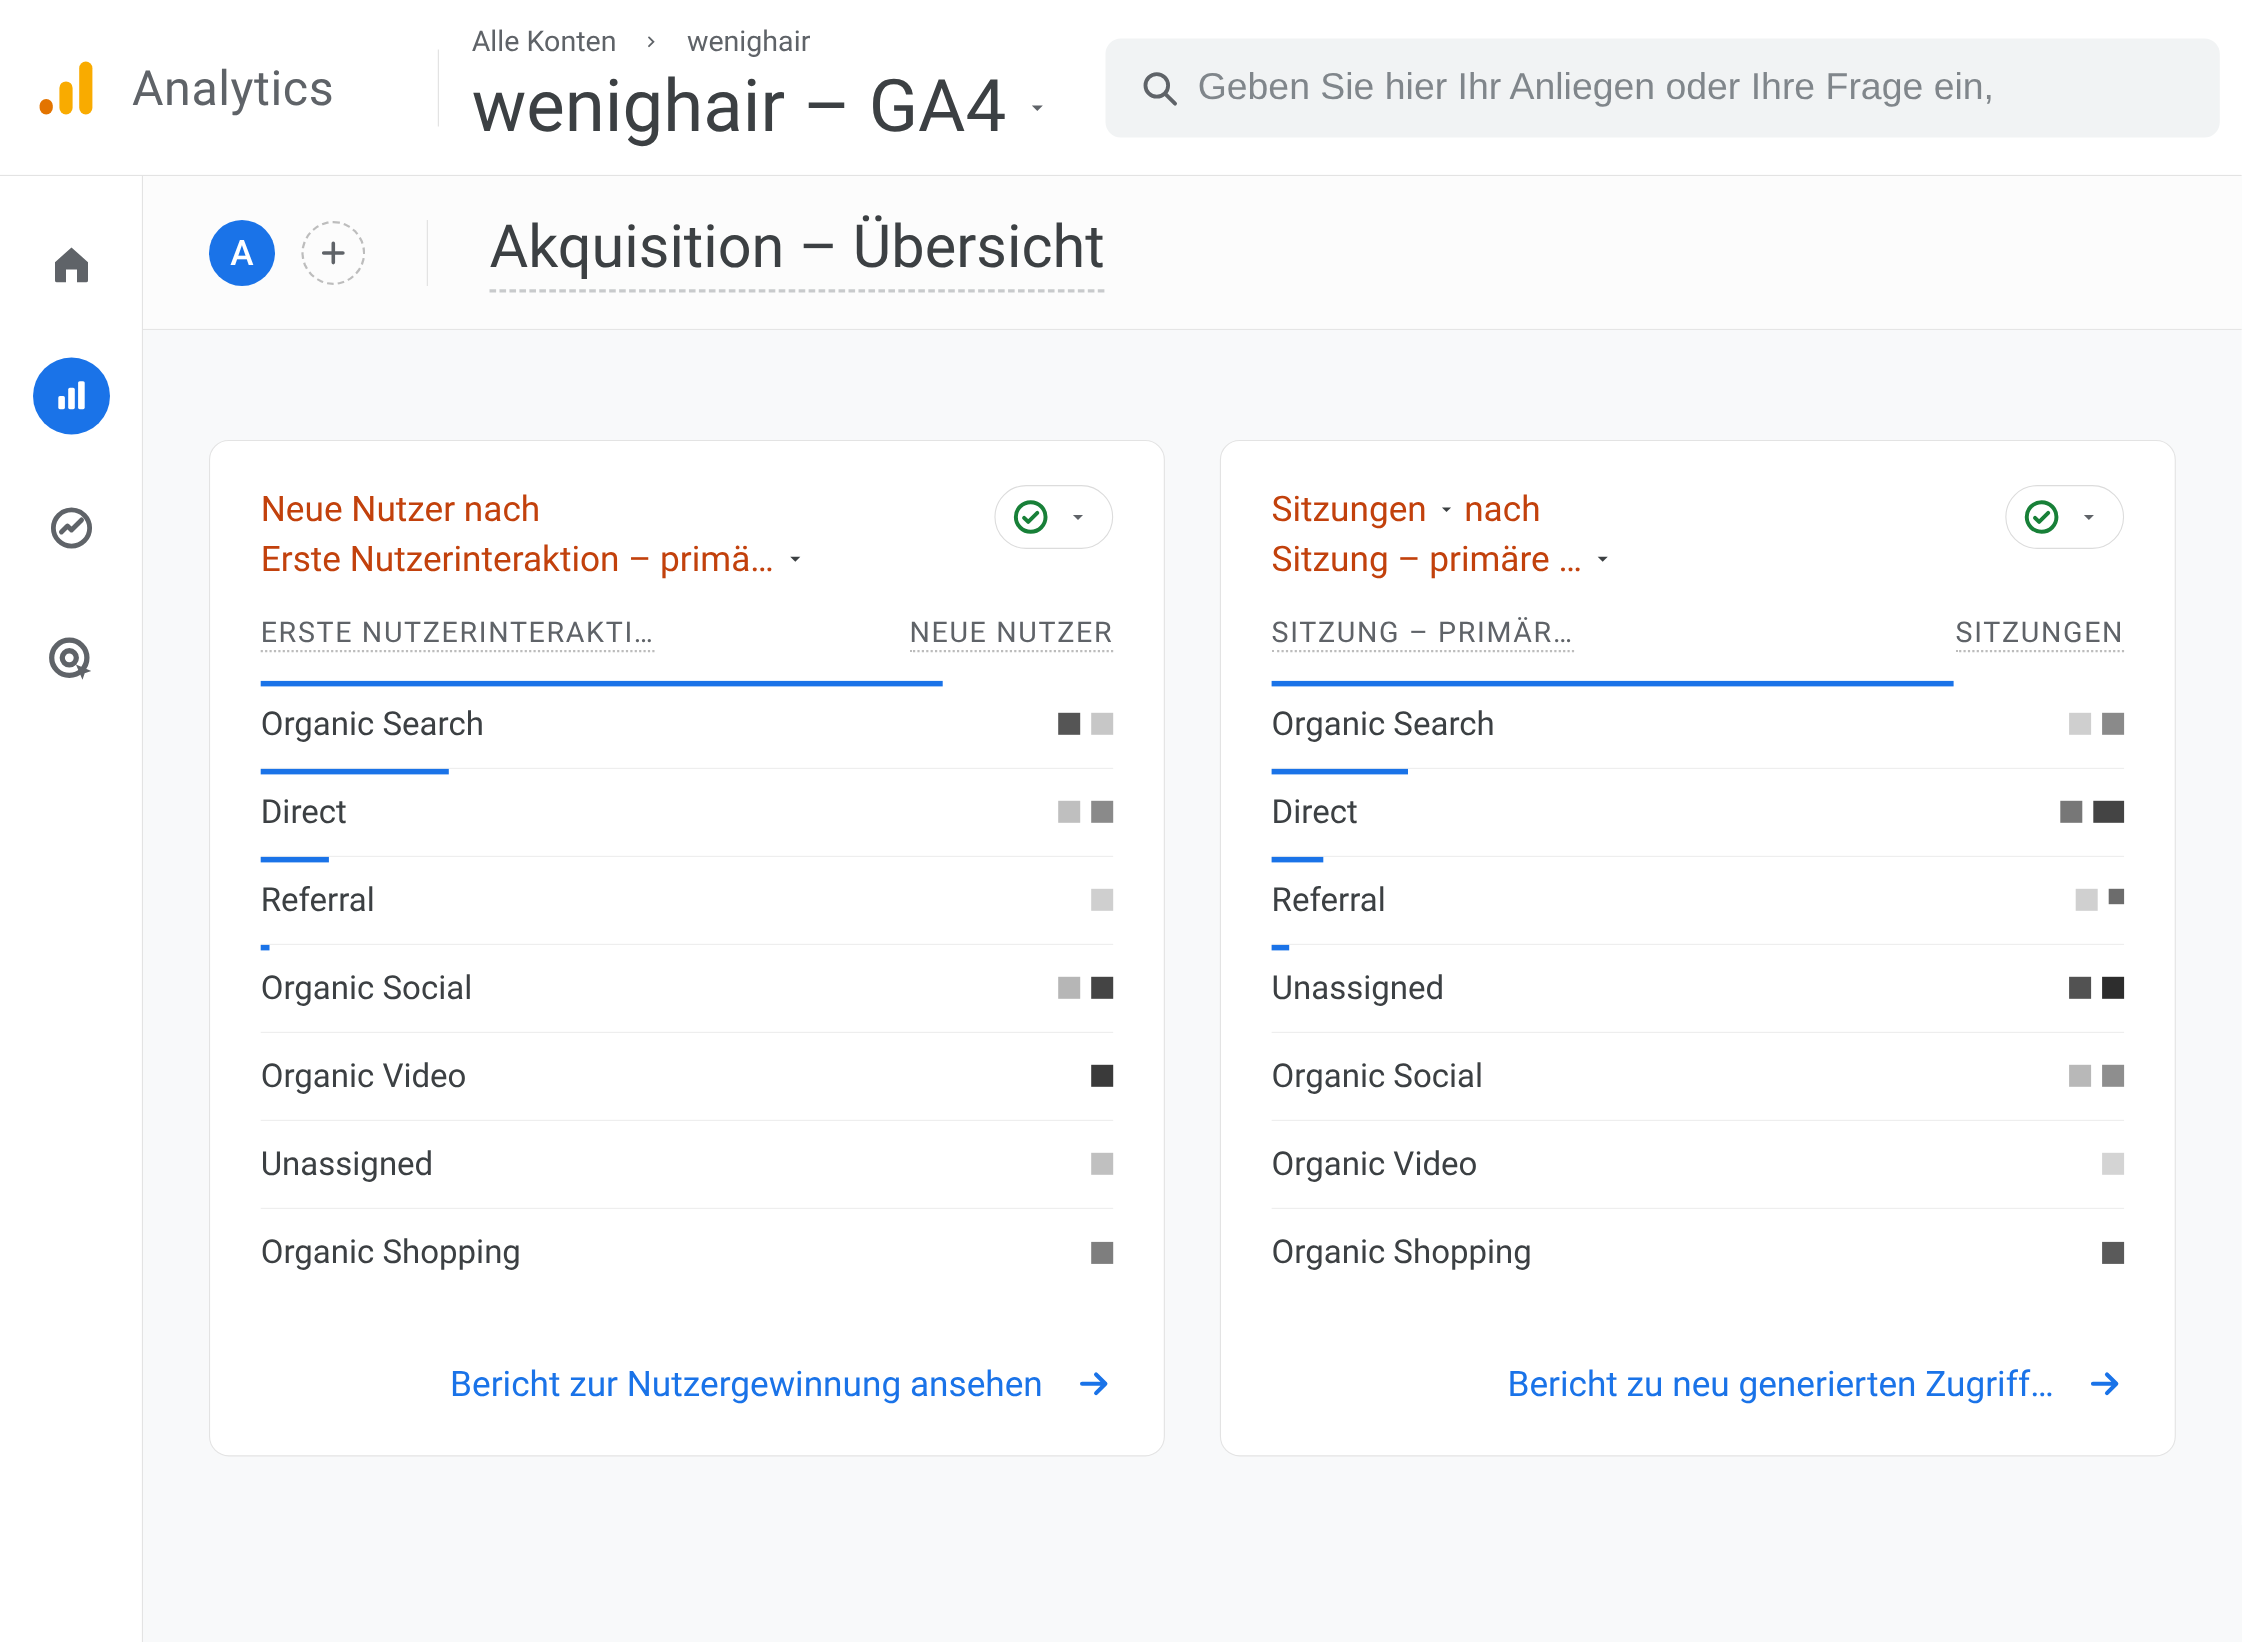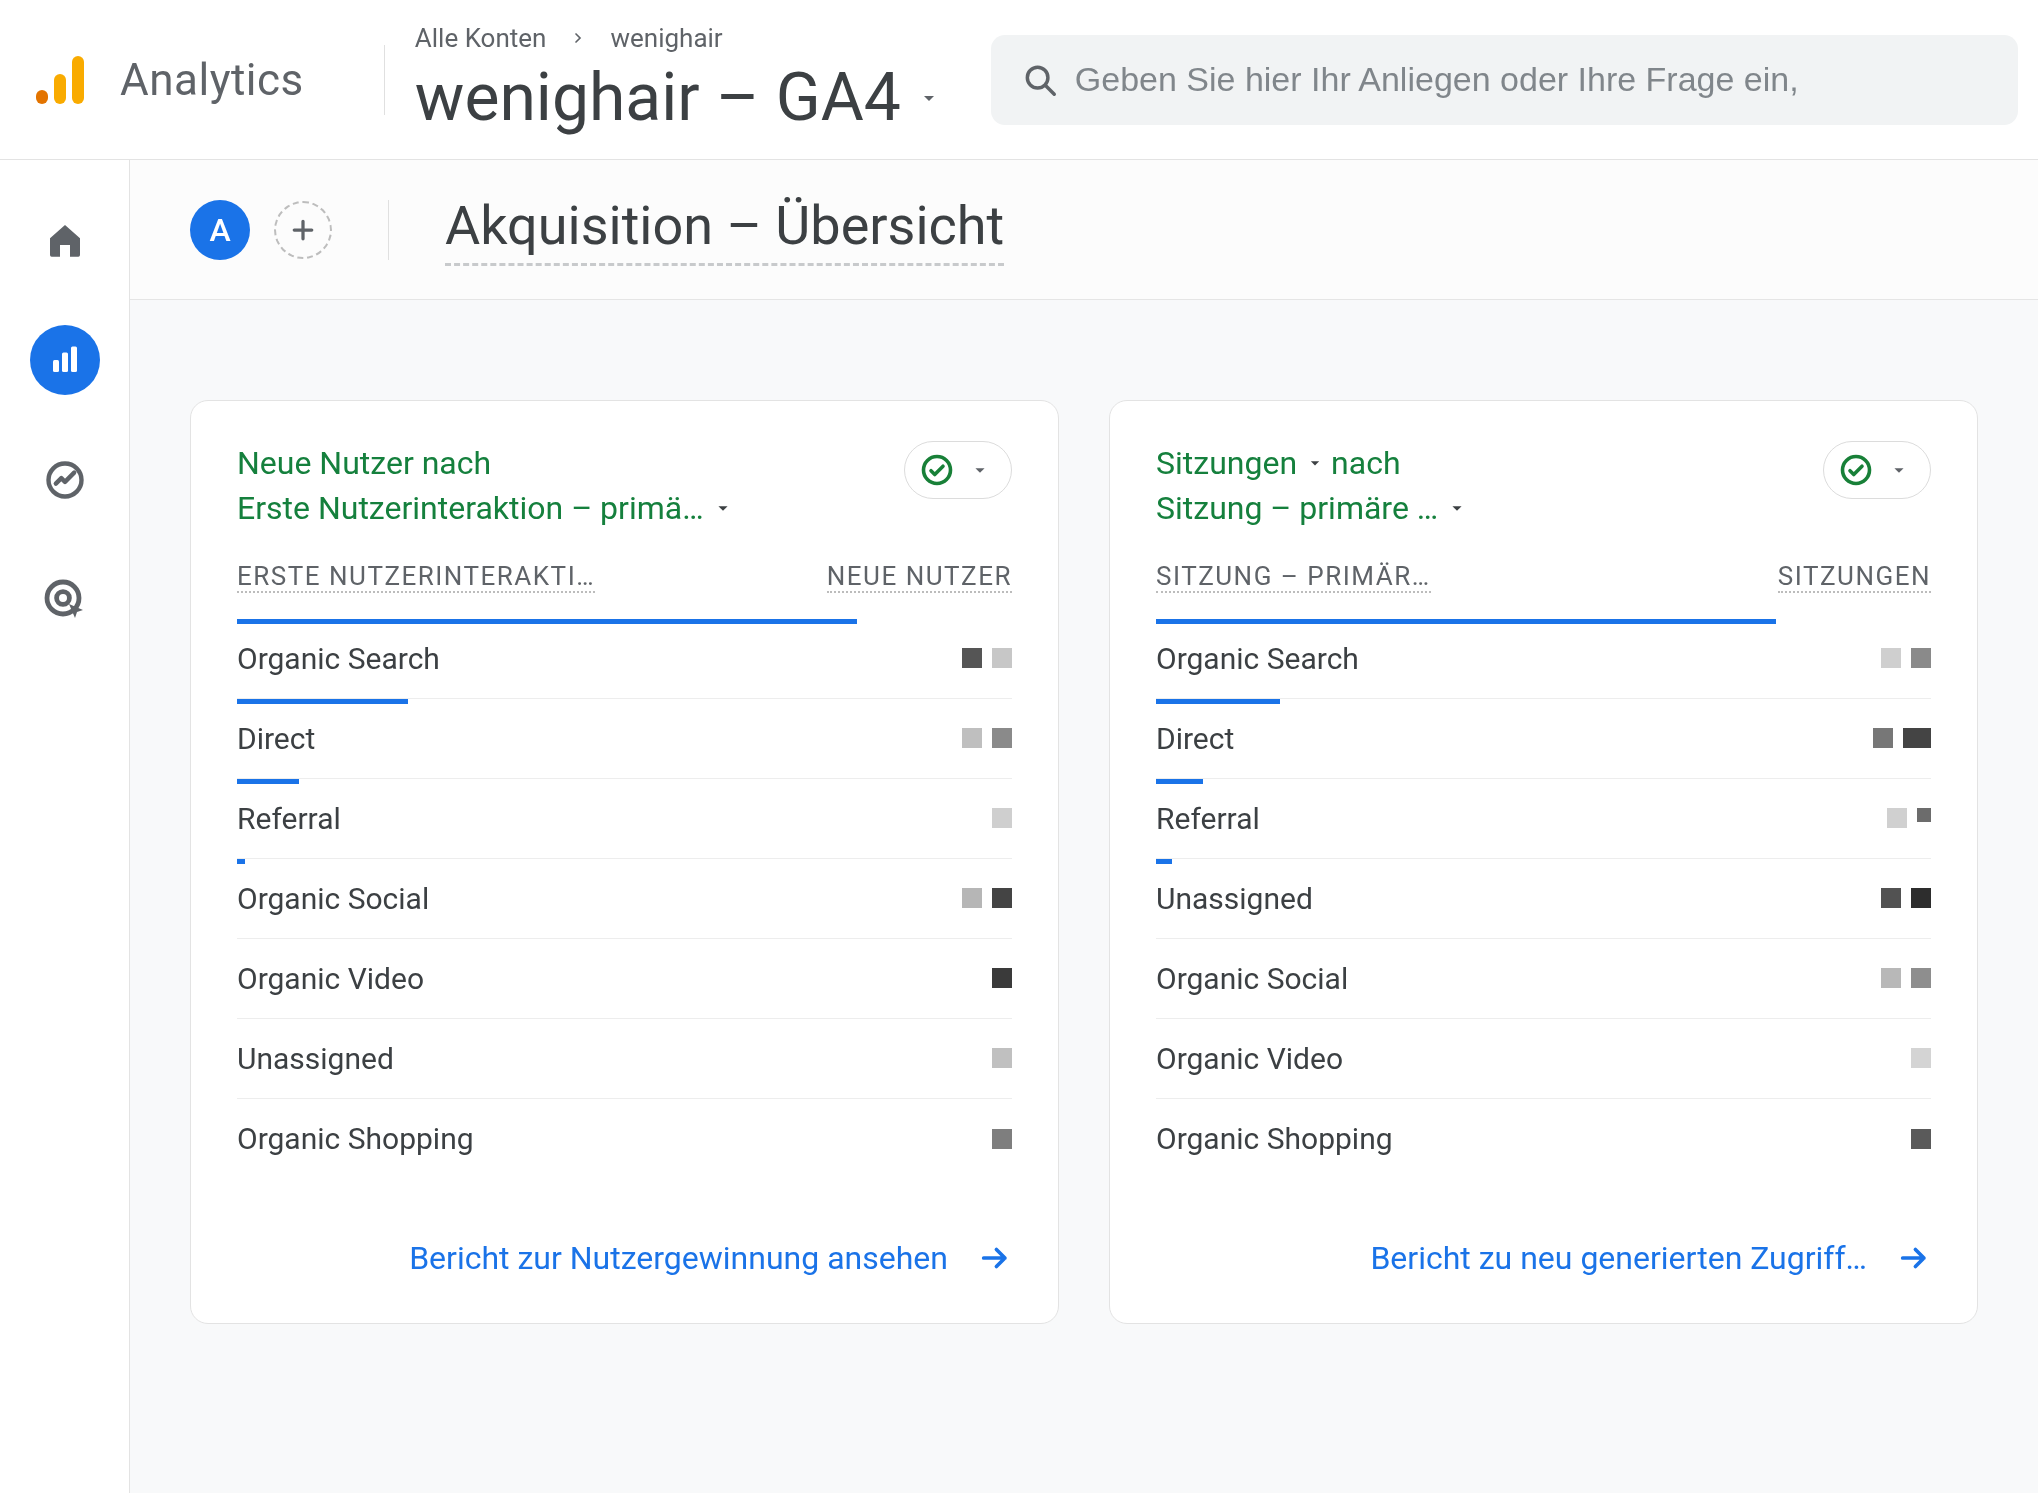--- a/index.html
+++ b/index.html
@@ -2,21 +2,21 @@
 <html><head>
 <meta charset="utf-8">
 <style>
   * { box-sizing: border-box; margin: 0; padding: 0; }
   html, body { width: 2038px; height: 1493px; font-family: "Google Sans", Roboto, Arial, sans-serif; background:#fff; color:#202124; }
   
   .header {
     display:flex; align-items:center; height:160px; border-bottom:1px solid #e3e3e3;
     padding:0 20px 0 30px;
   }
-  .logo { display:flex; align-items:center; gap:30px; margin-right:50px;}
+  .logo { display:flex; align-items:center; gap:30px; margin-right:64px;}
   .product-name { font-size:44px; color:#5f6368; letter-spacing:0.5px;}
   .header-divider { height:70px; width:1px; background:#e0e0e0; margin:0 30px;}
   .account-block { display:flex; flex-direction:column; }
   .breadcrumb { font-size:26px; color:#5f6368; display:flex; align-items:center; gap:24px;}
   .property-row { display:flex; align-items:center; gap:16px; margin-top:6px;}
   .property-name { font-size:66px; color:#3c4043; font-weight:400;}
   .search-wrap { flex:1; margin-left:50px; height:90px; background:#f1f3f4; border-radius:14px;
     display:flex; align-items:center; padding:0 30px; gap:16px; min-width:0;}
   .search-input { border:none; background:transparent; font-size:34px; color:#80868b; flex:1; outline:none;}
   .search-input::placeholder{color:#80868b;}
@@ -32,21 +32,21 @@
   .chip-a { width:60px; height:60px; border-radius:50%; background:#1a73e8; color:#fff; font-size:32px; font-weight:500;
     display:flex; align-items:center; justify-content:center;}
   .chip-plus { width:58px; height:58px; border-radius:50%; border:2px dashed #bdbdbd; color:#5f6368;
     display:flex; align-items:center; justify-content:center; font-size:38px; margin-left:24px;}
   .sub-div { height:60px; width:1px; background:#e0e0e0; margin:0 56px;}
   .page-title { font-size:54px; color:#3c4043; border-bottom:3px dashed #c8cacc; padding-bottom:6px;}
   
   .cards { display:flex; gap:50px; padding:100px 60px 60px 60px;}
   .card { flex:1 1 0; background:#fff; border:1px solid #e3e3e3; border-radius:18px; padding:40px 46px 46px 46px; position:relative; min-width:0;}
   .card-top { display:flex; justify-content:space-between; align-items:flex-start; margin-bottom:20px;}
-  .card-title-block { font-size:32px; color:#15803d; line-height:1.4; max-width:560px;}
+  .card-title-block { font-size:32px; color:#c2410c; line-height:1.4; max-width:560px;}
   .card-title-line1 { display:flex; align-items:center; gap:6px;}
   .card-title-dd { display:flex; align-items:center; gap:8px;}
   .status-pill { display:flex; align-items:center; gap:14px; border:1px solid #dcdcdc; border-radius:999px;
     padding:10px 20px 10px 14px;}
   .table-head { display:flex; justify-content:space-between; font-size:26px; color:#5f6368; letter-spacing:1.5px;
     padding:10px 0 12px 0;}
   .dotted-under { border-bottom:2px dotted #bcbcbc; }
   .rows { margin-top:14px;}
   .row { position:relative; border-bottom:1px solid #ededed; height:80px; display:flex; align-items:center; justify-content:space-between;}
   .row-label { font-size:30px; color:#3c4043;}

